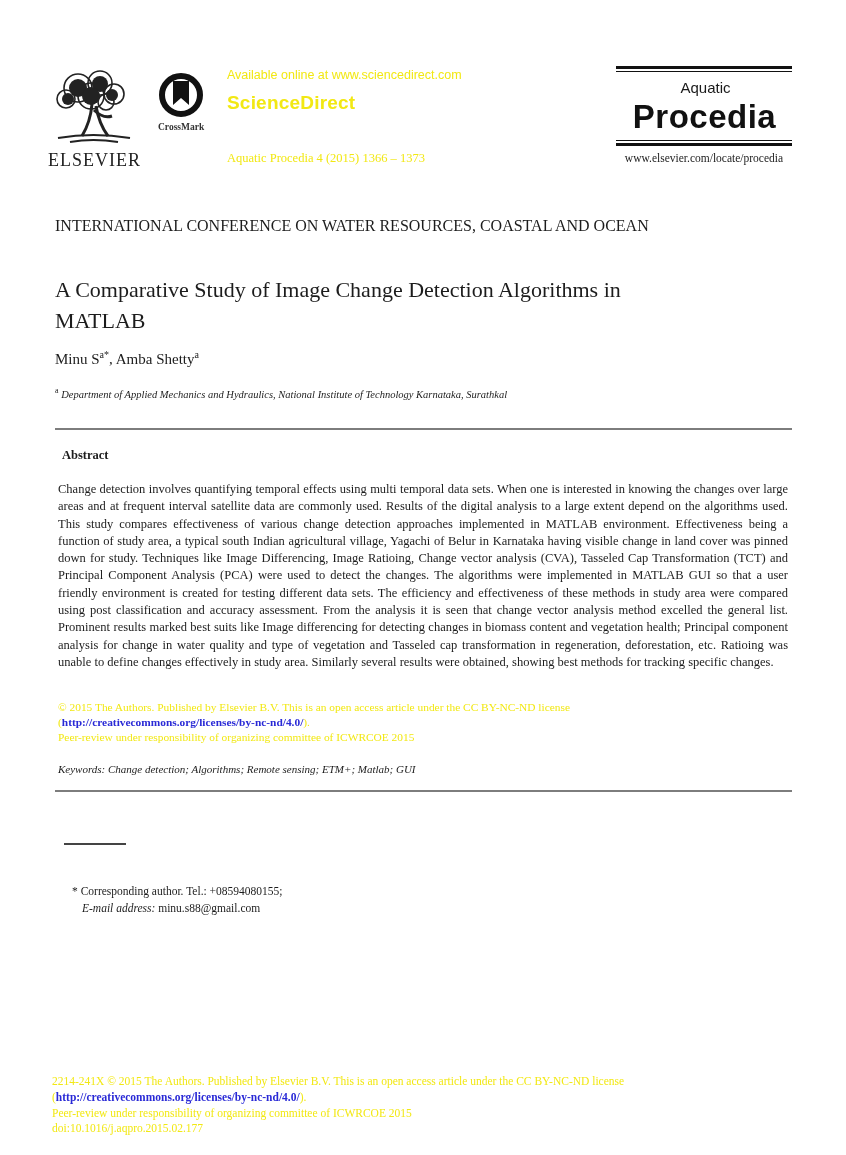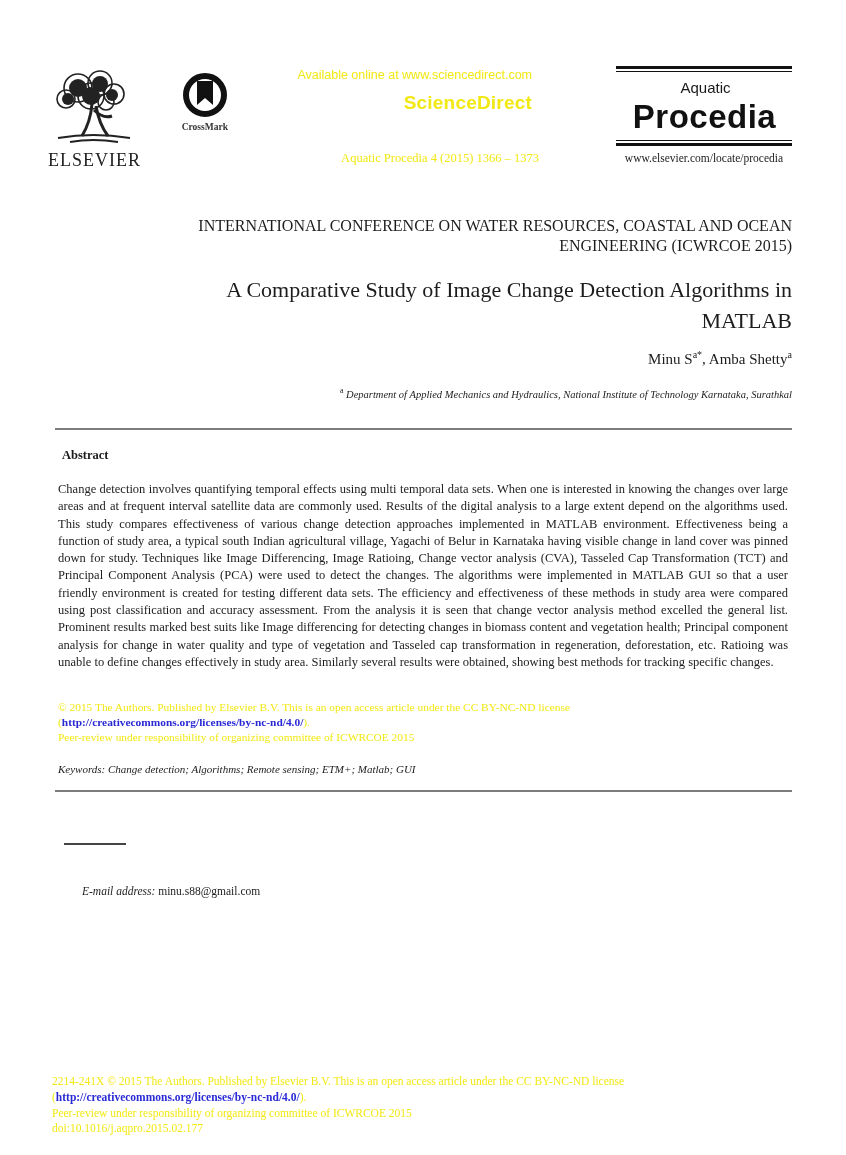--- a/index.html
+++ b/index.html
@@ -2,21 +2,21 @@
 <html><head>
 <meta charset="utf-8">
 <style>
   html,body{margin:0;padding:0;background:#e8e8e8;}
   .page{
     position:relative;width:846px;height:1155px;background:#ffffff;
     font-family:"Liberation Serif", serif;color:#1c1c1c;overflow:hidden;
     margin:0 auto;
   }
   .abs{position:absolute;}
-  .center{text-align:right;}
+  .center{text-align:left;}
   .sans{font-family:"Liberation Sans", sans-serif;}
   .yellow{color:#f2e813;}
   .bluelink{color:#2929d6;font-weight:bold;text-decoration:none;}
   
   .elsevier-text{font-size:18px;letter-spacing:1px;color:#222;}
   .crossmark-label{font-size:9.5px;color:#333;font-weight:bold;}
   .avail{font-size:12.5px;}
   .sciencedirect{font-size:19px;font-weight:bold;letter-spacing:0.2px;}
   .citation{font-size:12.5px;}
   .procedia-box{width:176px;text-align:center;}
@@ -93,21 +93,20 @@
     <div class="prule-thin" style="margin-top:2px;"></div>
     <div class="aquatic">Aquatic</div>
     <div class="procedia">Procedia</div>
     <div class="prule-thin"></div>
     <div class="prule-thick" style="margin-top:2px;"></div>
     <div class="journal-url" style="font-family:'Liberation Serif',serif;">www.elsevier.com/locate/procedia</div>
   </div>
 
   <div class="abs center conference" style="left:55px;top:216px;width:737px;">
     <div>INTERNATIONAL CONFERENCE ON WATER RESOURCES, COASTAL AND OCEAN</div>
-    <div>ENGINEERING (ICWRCOE 2015)</div>
   </div>
 
   <div class="abs center paper-title" style="left:55px;top:274px;width:737px;">
     <div>A Comparative Study of Image Change Detection Algorithms in</div>
     <div>MATLAB</div>
   </div>
 
   <div class="abs center authors" style="left:55px;top:349px;width:737px;">
     <span>Minu S</span><sup>a*</sup><span>, </span><span>Amba Shetty</span><sup>a</sup>
   </div>
@@ -126,20 +125,21 @@
     <div><span class="yellow">(</span><a href="#" class="bluelink">http://creativecommons.org/licenses/by-nc-nd/4.0/</a><span class="yellow">).</span></div>
     <div class="yellow">Peer-review under responsibility of organizing committee of ICWRCOE 2015</div>
   </div>
 
   <div class="abs keywords" style="left:58px;top:763px;width:730px;">Keywords: Change detection; Algorithms; Remote sensing; ETM+; Matlab; GUI</div>
 
   <div class="abs rule" style="left:55px;top:790px;width:737px;"></div>
 
   <div class="abs footnote-rule" style="left:64px;top:843px;width:62px;"></div>
   <div class="abs footnote" style="left:72px;top:883px;width:500px;">
+    <div>* Corresponding author. Tel.: +08594080155;</div>
     <div style="padding-left:10px;"><i>E-mail address:</i><span> minu.s88@gmail.com</span></div>
   </div>
 
   <div class="abs footer" style="left:52px;top:1074px;width:740px;">
     <div class="yellow">2214-241X © 2015 The Authors. Published by Elsevier B.V. This is an open access article under the CC BY-NC-ND license</div>
     <div><span class="yellow">(</span><a href="#" class="bluelink">http://creativecommons.org/licenses/by-nc-nd/4.0/</a><span class="yellow">).</span></div>
     <div class="yellow">Peer-review under responsibility of organizing committee of ICWRCOE 2015</div>
     <div class="yellow">doi:10.1016/j.aqpro.2015.02.177</div>
   </div>
 

